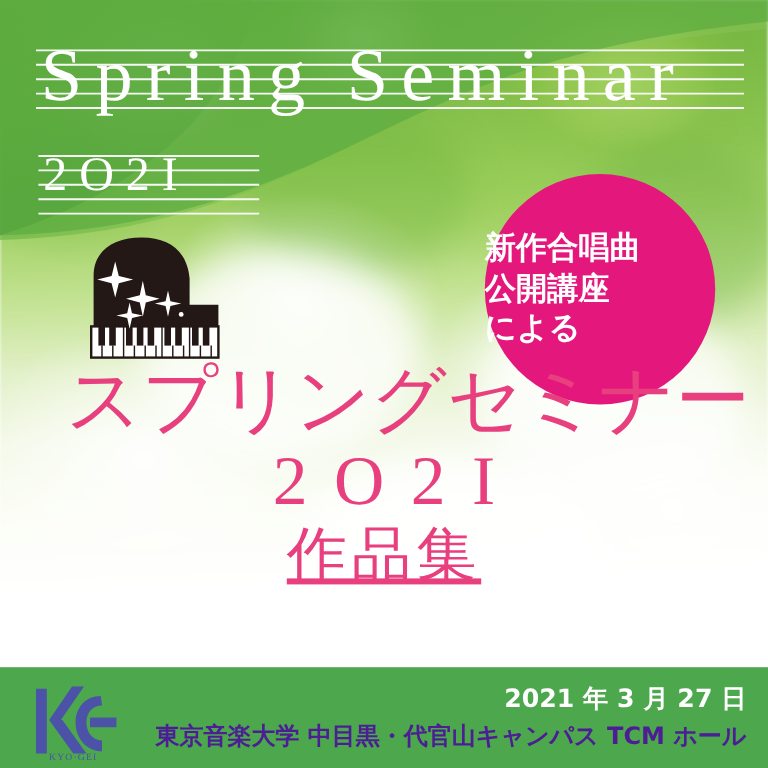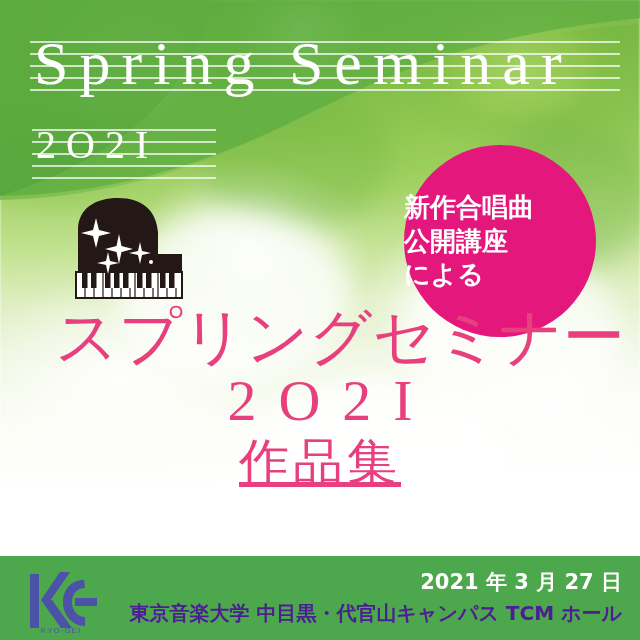--- a/index.html
+++ b/index.html
@@ -103,21 +103,21 @@
   
   .piano{ position:absolute; left:64px; top:196px; width:132px; height:108px; }
 
   
   .title-block{
     position:absolute; left:0; top:306px; width:640px;
     text-align:center;
   }
   .t-main{
     color:#e8407f;
-    font-family:Liberation Serif, serif;
+    font-family:Liberation Mono, monospace;
     font-size:62px;
     line-height:1.02;
     letter-spacing:0px;
     white-space:nowrap;
     padding-left:40px;
   }
   .t-year{
     color:#e8407f;
     font-family:"Liberation Serif", serif;
     font-size:58px;
@@ -139,21 +139,21 @@
   
   .footer{
     position:absolute; left:0; bottom:0; width:640px; height:84px;
     background:#4ca74d;
   }
   .logo{ position:absolute; left:22px; top:12px; width:78px; height:66px; }
   .logo-word{
     position:absolute; left:22px; top:70px; width:78px;
     text-align:center;
     color:#4c52a8;
-    font-family:Liberation Sans, sans-serif;
+    font-family:Liberation Serif, serif;
     font-size:8px;
     letter-spacing:1px;
   }
   .f-date{
     position:absolute; right:18px; top:12px;
     color:#ffffff;
     font-family:"DejaVu Sans", sans-serif;
     font-weight:bold;
     font-size:21px;
     letter-spacing:0px;

